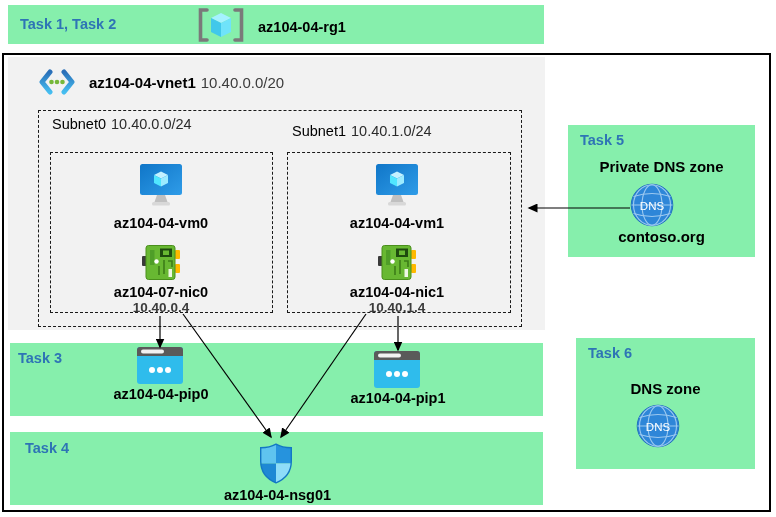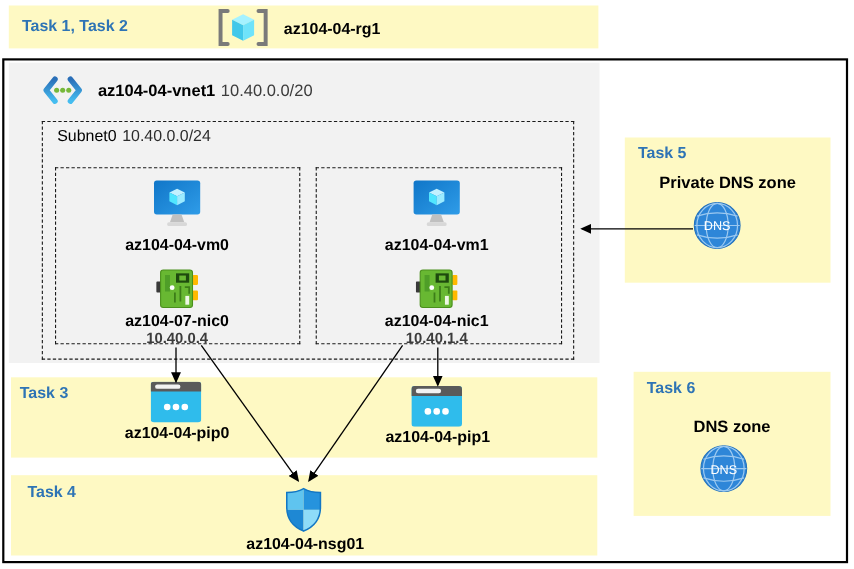--- a/index.html
+++ b/index.html
@@ -1,19 +1,19 @@
 <!DOCTYPE html>
 <html><head>
 <meta charset="utf-8">
 <style>
   html,body{margin:0;padding:0;background:#fff;}
   #stage{position:relative;width:776px;height:517px;background:#fff;overflow:hidden;
          font-family:"Liberation Sans",sans-serif;color:#000;}
   .abs{position:absolute;}
-  .band{background:#fef9c3;}
+  .band{background:#86efac;}
   .task-label{color:#2E74B5;font-weight:bold;font-size:14.5px;}
   .big-box{left:2px;top:53px;width:769px;height:459px;border:2px solid #000;box-sizing:border-box;background:#fff;}
   .vnet-area{left:8px;top:57px;width:537px;height:273px;background:#f2f2f2;}
   .dashed{border:1px dashed #1a1a1a;box-sizing:border-box;}
   .outer-dashed{left:38px;top:110px;width:484px;height:217px;}
   .subnet0-box{left:50px;top:152px;width:223px;height:161px;}
   .subnet1-box{left:287px;top:152px;width:224px;height:161px;}
   .res-label{font-weight:bold;font-size:14.5px;text-align:center;width:160px;}
   .ip-label{font-size:13.5px;color:#3c3c3c;text-align:center;width:160px;font-weight:bold;}
   .subnet-title{font-size:14.5px;}
@@ -62,20 +62,23 @@
     <b>az104-04-vnet1</b><span class="cidr">10.40.0.0/20</span>
   </span>
 
   <div class="abs dashed outer-dashed"></div>
   <div class="abs dashed subnet0-box"></div>
   <div class="abs dashed subnet1-box"></div>
 
   <span class="abs subnet-title" style="left:52px;top:116px;">
     <b>Subnet0</b><span class="cidr">10.40.0.0/24</span>
   </span>
+  <span class="abs subnet-title" style="left:292px;top:123px;">
+    <b>Subnet1</b><span class="cidr">10.40.1.0/24</span>
+  </span>
 
   <svg class="abs" style="left:139px;top:163px;" width="44" height="46" viewBox="0 0 44 46">
     <defs>
       <linearGradient id="vmg" x1="0" y1="0" x2="1" y2="1">
         <stop offset="0" stop-color="#1076c8"></stop>
           <stop offset="1" stop-color="#2f9ce8"></stop>
       </linearGradient>
     </defs>
     <rect x="1" y="1" width="42" height="31" rx="2.5" fill="url(#vmg)"></rect>
     <polygon points="22,8.5 29,12 22,15.5 15,12" fill="#c3f1ff"></polygon>
@@ -175,20 +178,21 @@
     <circle cx="22" cy="22" r="20.8" fill="#2e86d8" stroke="#2472bd" stroke-width="1"></circle>
     <g fill="none" stroke="#9cc9f0" stroke-width="1.1">
       <ellipse cx="22" cy="22" rx="10" ry="20.2"></ellipse>
       <ellipse cx="22" cy="22" rx="18.5" ry="20.2"></ellipse>
       <path d="M3.5,13.5 Q22,7.5 40.5,13.5"></path>
       <path d="M1.5,22 H42.5"></path>
       <path d="M3.5,30.5 Q22,36.5 40.5,30.5"></path>
     </g>
     <text x="22" y="26.5" text-anchor="middle" font-family="Liberation Sans, sans-serif" font-size="11.5" fill="#ffffff">DNS</text>
   </svg>
+  <span class="abs side-title" style="left:568px;top:228px;width:187px;">contoso.org</span>
 
   <div class="abs band" style="left:576px;top:338px;width:179px;height:131px;"></div>
   <span class="abs task-label" style="left:588px;top:345px;">Task 6</span>
   <span class="abs side-title" style="left:576px;top:380px;width:179px;">DNS zone</span>
   <svg class="abs" style="left:636px;top:404px;" width="44" height="44" viewBox="0 0 44 44">
     <circle cx="22" cy="22" r="20.8" fill="#2e86d8" stroke="#2472bd" stroke-width="1"></circle>
     <g fill="none" stroke="#9cc9f0" stroke-width="1.1">
       <ellipse cx="22" cy="22" rx="10" ry="20.2"></ellipse>
       <ellipse cx="22" cy="22" rx="18.5" ry="20.2"></ellipse>
       <path d="M3.5,13.5 Q22,7.5 40.5,13.5"></path>

